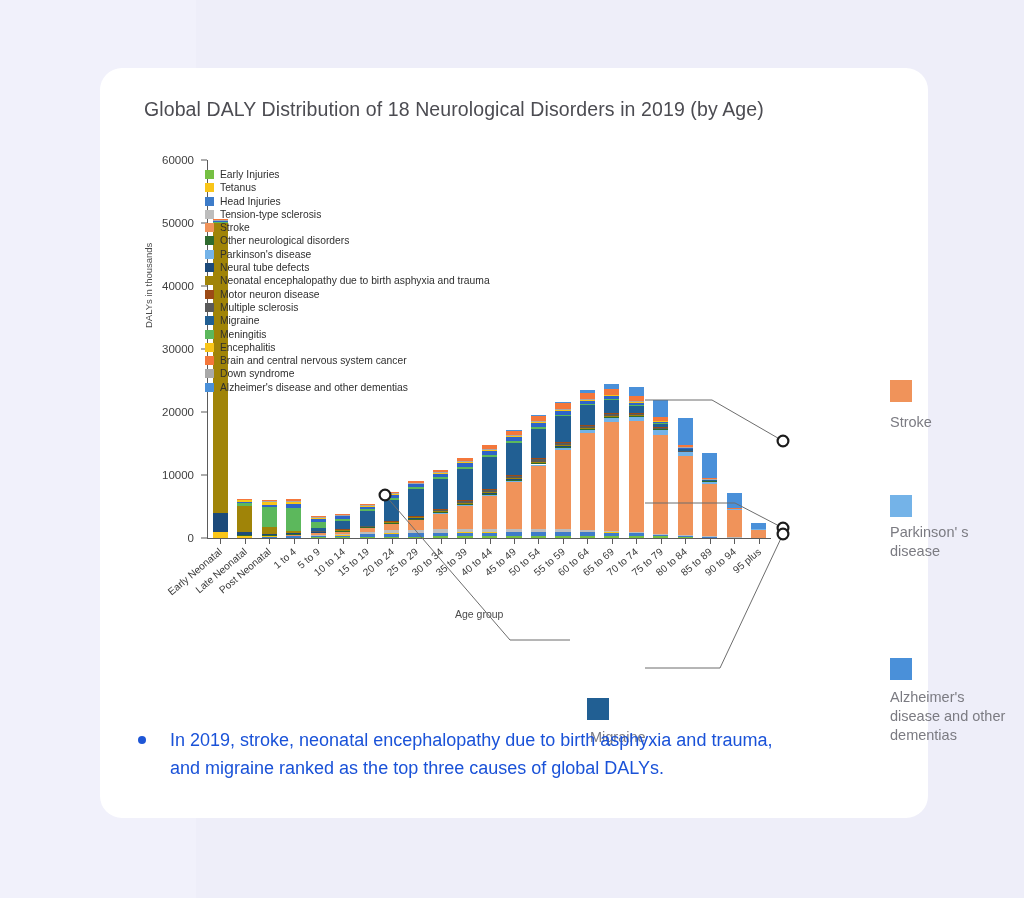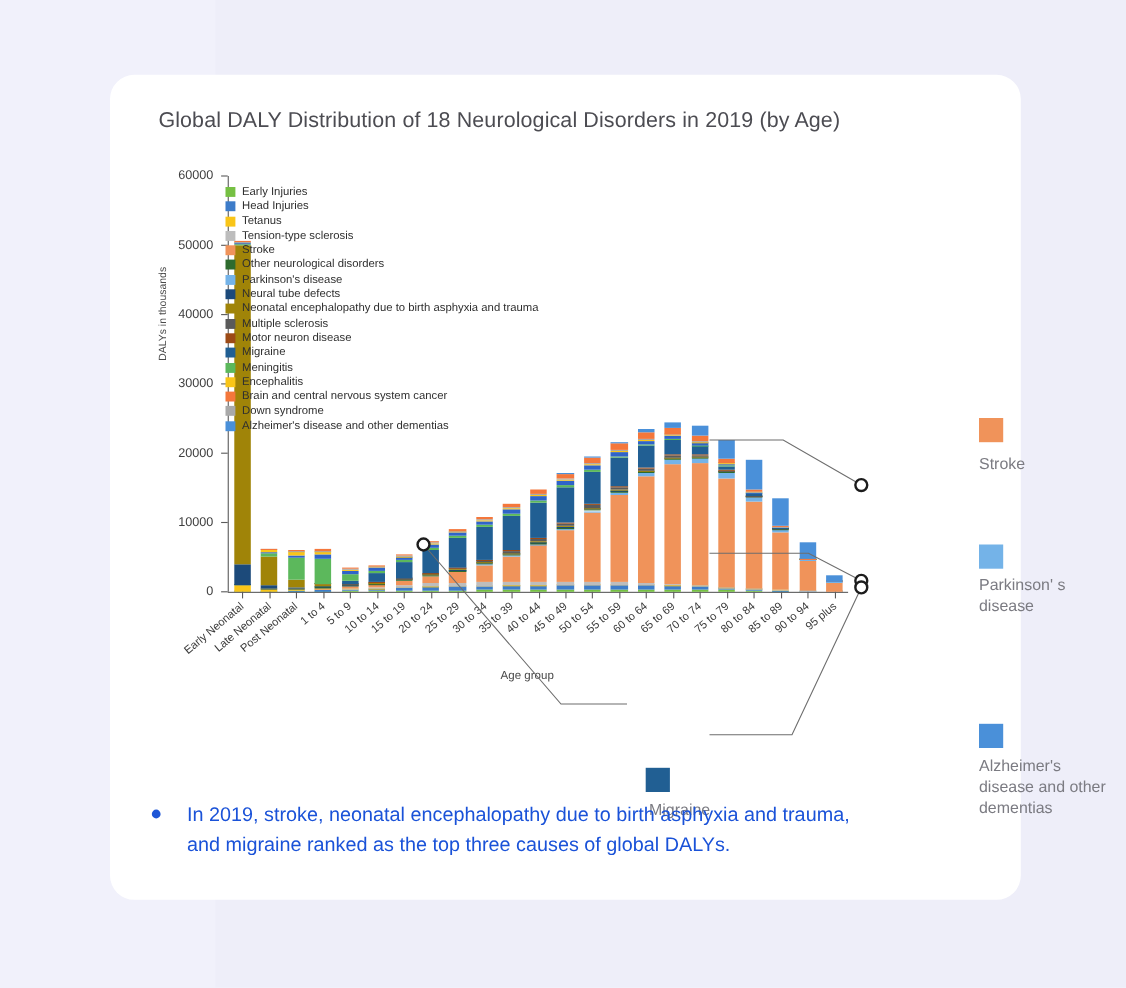--- a/index.html
+++ b/index.html
@@ -608,28 +608,28 @@
         </div>
       <div class="x-axis-title">Age group</div>
     </div>
 
     <div class="legend" id="legend">
         <div class="legend-row">
           <span class="legend-sw" style="background: rgb(118, 192, 67);"></span>
           <span class="legend-tx">Early Injuries</span>
         </div>
         <div class="legend-row">
+          <span class="legend-sw" style="background: rgb(249, 197, 24);"></span>
+          <span class="legend-tx">Tetanus</span>
+        </div>
+        <div class="legend-row">
           <span class="legend-sw" style="background: rgb(61, 124, 201);"></span>
           <span class="legend-tx">Head Injuries</span>
         </div>
         <div class="legend-row">
-          <span class="legend-sw" style="background: rgb(249, 197, 24);"></span>
-          <span class="legend-tx">Tetanus</span>
-        </div>
-        <div class="legend-row">
           <span class="legend-sw" style="background: rgb(189, 189, 189);"></span>
           <span class="legend-tx">Tension-type sclerosis</span>
         </div>
         <div class="legend-row">
           <span class="legend-sw" style="background: rgb(240, 147, 90);"></span>
           <span class="legend-tx">Stroke</span>
         </div>
         <div class="legend-row">
           <span class="legend-sw" style="background: rgb(46, 107, 46);"></span>
           <span class="legend-tx">Other neurological disorders</span>
@@ -640,26 +640,26 @@
         </div>
         <div class="legend-row">
           <span class="legend-sw" style="background: rgb(28, 74, 122);"></span>
           <span class="legend-tx">Neural tube defects</span>
         </div>
         <div class="legend-row">
           <span class="legend-sw" style="background: rgb(160, 132, 8);"></span>
           <span class="legend-tx">Neonatal encephalopathy due to birth asphyxia and trauma</span>
         </div>
         <div class="legend-row">
+          <span class="legend-sw" style="background: rgb(156, 74, 22);"></span>
+          <span class="legend-tx">Motor neuron disease</span>
+        </div>
+        <div class="legend-row">
           <span class="legend-sw" style="background: rgb(90, 90, 90);"></span>
           <span class="legend-tx">Multiple sclerosis</span>
-        </div>
-        <div class="legend-row">
-          <span class="legend-sw" style="background: rgb(156, 74, 22);"></span>
-          <span class="legend-tx">Motor neuron disease</span>
         </div>
         <div class="legend-row">
           <span class="legend-sw" style="background: rgb(33, 95, 147);"></span>
           <span class="legend-tx">Migraine</span>
         </div>
         <div class="legend-row">
           <span class="legend-sw" style="background: rgb(92, 184, 92);"></span>
           <span class="legend-tx">Meningitis</span>
         </div>
         <div class="legend-row">

